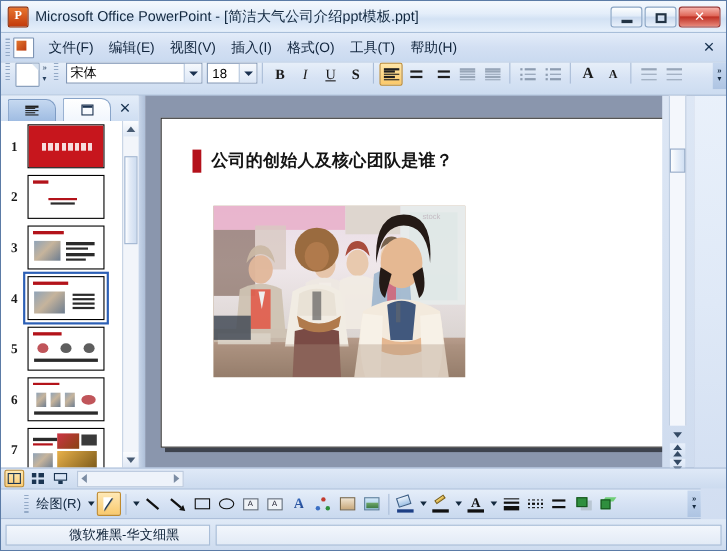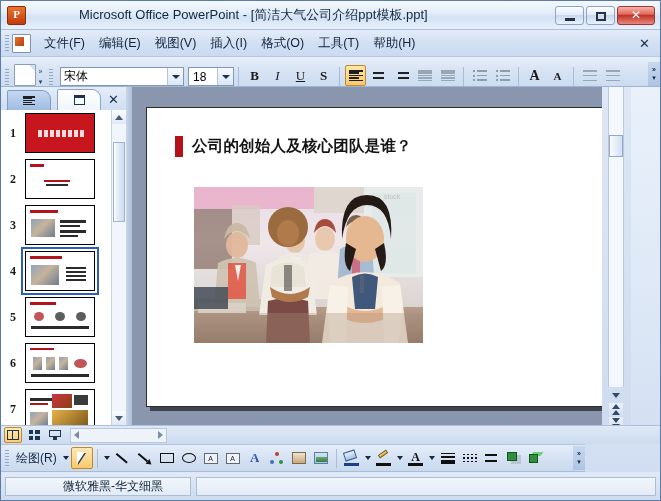--- a/index.html
+++ b/index.html
@@ -14,21 +14,21 @@
     position:relative;width:661px;height:501px;
     background:linear-gradient(180deg,#eef4fc 0%,#dfe9f7 55%,#cfdcf0 100%);
     border:1px solid #5b7ba6;box-sizing:border-box;
   }
 
   
   .titlebar{
     position:absolute;left:0;top:0;width:659px;height:29px;
     background:linear-gradient(180deg,#f4f8fd 0%,#e4eefa 40%,#d3e2f4 58%,#e7f0fb 100%);
     border-bottom:1px solid #a8bed9;
-    display:flex;align-items:center;box-sizing:border-box;gap:47px;
+    display:flex;align-items:center;box-sizing:border-box;
   }
   .app-icon{
     width:17px;height:17px;margin-left:6px;margin-right:6px;flex:none;
     background:linear-gradient(180deg,#e8752f,#c23b0d);
     border:1px solid #8d2b05;border-radius:2px;position:relative;
   }
   .app-icon:after{
     content:"P";position:absolute;left:0;right:0;top:0;bottom:0;
     color:#fff;font-size:11px;font-weight:bold;line-height:15px;text-align:center;
     font-family:"Liberation Serif",serif;
@@ -70,21 +70,21 @@
     padding:3px 7px;font-size:12.5px;color:#10243c;white-space:nowrap;cursor:default;
     font-family:"Liberation Sans","DejaVu Sans",sans-serif;
   }
   .menu-close{margin-left:auto;margin-right:10px;font-size:13px;color:#16304e;font-weight:bold;}
 
   
   .fmtbar{
     position:absolute;left:0;top:56px;width:659px;height:30px;
     background:linear-gradient(180deg,#e7eff9 0%,#d7e3f4 48%,#ccdcf0 100%);
     border-bottom:1px solid #9db4d2;
-    display:flex;align-items:flex-end;box-sizing:border-box;
+    display:flex;align-items:flex-start;box-sizing:border-box;
   }
   .tb-sep{width:1px;height:19px;background:#aabdd8;margin:0 4px;flex:none;}
   .newdoc{width:20px;height:20px;margin-left:2px;flex:none;background:#fff;
     border:1px solid #8aa0bd;border-radius:1px;position:relative;}
   .newdoc:after{content:"";position:absolute;right:0;top:0;border-top:6px solid #d6e2f0;
     border-left:6px solid transparent;}
   .dd-arrows{width:9px;height:20px;flex:none;display:flex;flex-direction:column;
     align-items:center;justify-content:space-around;}
   .dd-arrows b{font-size:7px;line-height:7px;color:#28415f;font-weight:normal;}
   .font-combo{
@@ -257,24 +257,24 @@
   .vi-show{width:12px;height:10px;position:relative;}
   .vi-show i{position:absolute;left:0;top:0;width:12px;height:7px;border:1.5px solid #1b3552;box-sizing:border-box;}
   .vi-show b{position:absolute;left:4px;top:7px;width:4px;height:3px;background:#1b3552;}
   .hscroll{margin-left:6px;width:97px;height:15px;background:#eef3fa;border:1px solid #b9c8dd;
     display:flex;align-items:center;justify-content:space-between;box-sizing:border-box;}
   .hs-l:after{content:"";display:block;border-top:4px solid transparent;border-bottom:4px solid transparent;border-right:5px solid #7b8ca3;margin-left:3px;}
   .hs-r:after{content:"";display:block;border-top:4px solid transparent;border-bottom:4px solid transparent;border-left:5px solid #7b8ca3;margin-right:3px;}
 
   
   .drawbar{
-    position:absolute;left:0;top:443px;width:584px;height:28px;
+    position:absolute;left:0;top:443px;width:636px;height:28px;
     background:linear-gradient(180deg,#e5eef9 0%,#d6e2f4 50%,#c9d9ee 100%);
     border-top:1px solid #b2c4dd;border-bottom:1px solid #a9bcd7;
-    display:flex;align-items:center;box-sizing:border-box;
+    display:flex;align-items:center;box-sizing:border-box;padding-left:17px;
   }
   .dlabel{font-size:12px;color:#11263e;padding:2px 4px;white-space:nowrap;}
   .dcaret{width:10px;display:flex;align-items:center;justify-content:center;}
   .dcaret:after{content:"";border-left:3.5px solid transparent;border-right:3.5px solid transparent;border-top:4px solid #14293f;}
   .dbtn{width:22px;height:22px;display:flex;align-items:center;justify-content:center;flex:none;
     border:1px solid transparent;box-sizing:border-box;}
   .dbtn.on{border:1px solid #c08a2c;background:linear-gradient(180deg,#ffe9b6,#f9c96d);border-radius:2px;}
   .arrow-cursor{width:9px;height:13px;position:relative;}
   .arrow-cursor:before{content:"";position:absolute;left:0;top:0;
     border-left:8px solid #ffffff;border-bottom:12px solid transparent;

